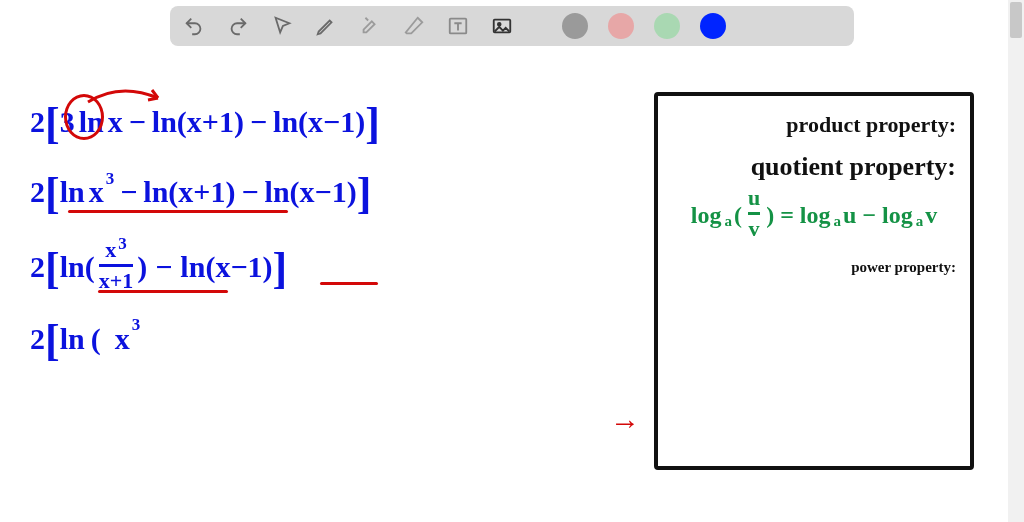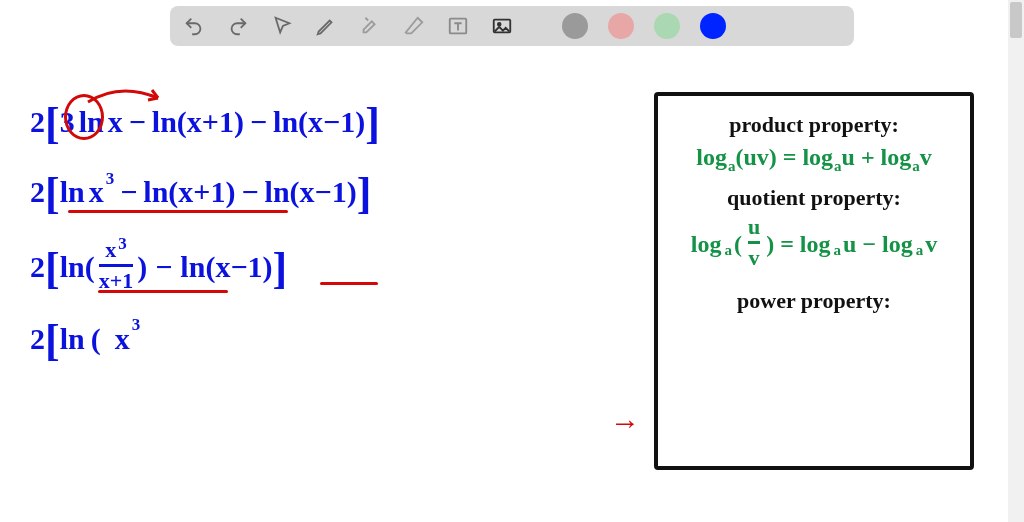--- a/index.html
+++ b/index.html
@@ -18,21 +18,21 @@
   .green{color:#149245}
   .sup{font-size:17px;position:relative;top:-14px;margin-left:2px}
   .sub{font-size:15px;position:relative;top:6px;margin-left:1px}
   .bracket{font-size:44px;font-weight:700;position:relative;top:2px}
   .frac{display:inline-flex;flex-direction:column;align-items:center;margin:0 4px;position:relative;top:-2px}
   .frac .num,.frac .den{font-size:22px;font-weight:700;line-height:1.1}
   .frac .bar{width:100%;height:2.5px;background:currentColor;margin:2px 0}
   .annot-circle{position:absolute;border:3px solid #d30808;border-radius:50%}
   .under-red{position:absolute;height:3px;background:#d30808;border-radius:2px}
   .props-box{position:absolute;right:50px;top:92px;width:320px;height:378px;border:4px solid #111;border-radius:4px;padding:10px 14px;box-sizing:border-box}
-  .props-box .row{text-align:center;margin:6px 0;font-weight:700}
+  .props-box .row{text-align:right;margin:6px 0;font-weight:700}
   .arrow-to-box{position:absolute;color:#d30808;font-size:30px;font-weight:900}
 </style>
 </head>
 <body>
 
 <div class="toolbar">
   <div class="tool">
       <svg viewBox="0 0 24 24">
         <path d="M9 14l-5-5 5-5"></path>
         <path d="M4 9h9a6 6 0 1 1 0 12h-3"></path>
@@ -162,35 +162,32 @@
     <span class="tok blue bracket">[</span>
     <span class="tok blue">ln</span>
     <span class="tok blue" style="margin-left:6px">(</span>
     <span class="tok blue" style="margin-left:14px">x</span>
     <span class="tok blue sup">3</span>
   </div>
 </div>
 
 <div class="props-box">
   <div class="row black" style="font-size:22px">product property:</div>
-  <div class="row green" style="font-size:24px">
-    <span>log</span><span class="sub">a</span><span>(uv) = log</span><span class="sub">a</span><span>u + log</span><span class="sub">a</span><span>v</span>
-  </div>
-  <div class="row black" style="font-size:22px;margin-top:14px">quotient property:</div>
+  <div class="row black" style="font-size:26px;margin-top:14px">quotient property:</div>
   <div class="row green" style="font-size:24px;display:flex;justify-content:center;align-items:center;gap:2px">
     <span>log</span>
       <span class="sub">a</span>
       <span>(</span>
     <span class="frac" style="color:#149245">
         <span class="num">u</span>
         <span class="bar"></span>
         <span class="den">v</span>
       </span>
     <span>) = log</span>
       <span class="sub">a</span>
       <span>u − log</span>
       <span class="sub">a</span>
       <span>v</span>
   </div>
-  <div class="row black" style="font-size:22px;margin-top:16px">power property:</div>
+  <div class="row black" style="font-size:15px;margin-top:16px">power property:</div>
 </div>
 
 <div class="arrow-to-box" style="right:384px;top:402px">→</div>
 
 </body></html>

